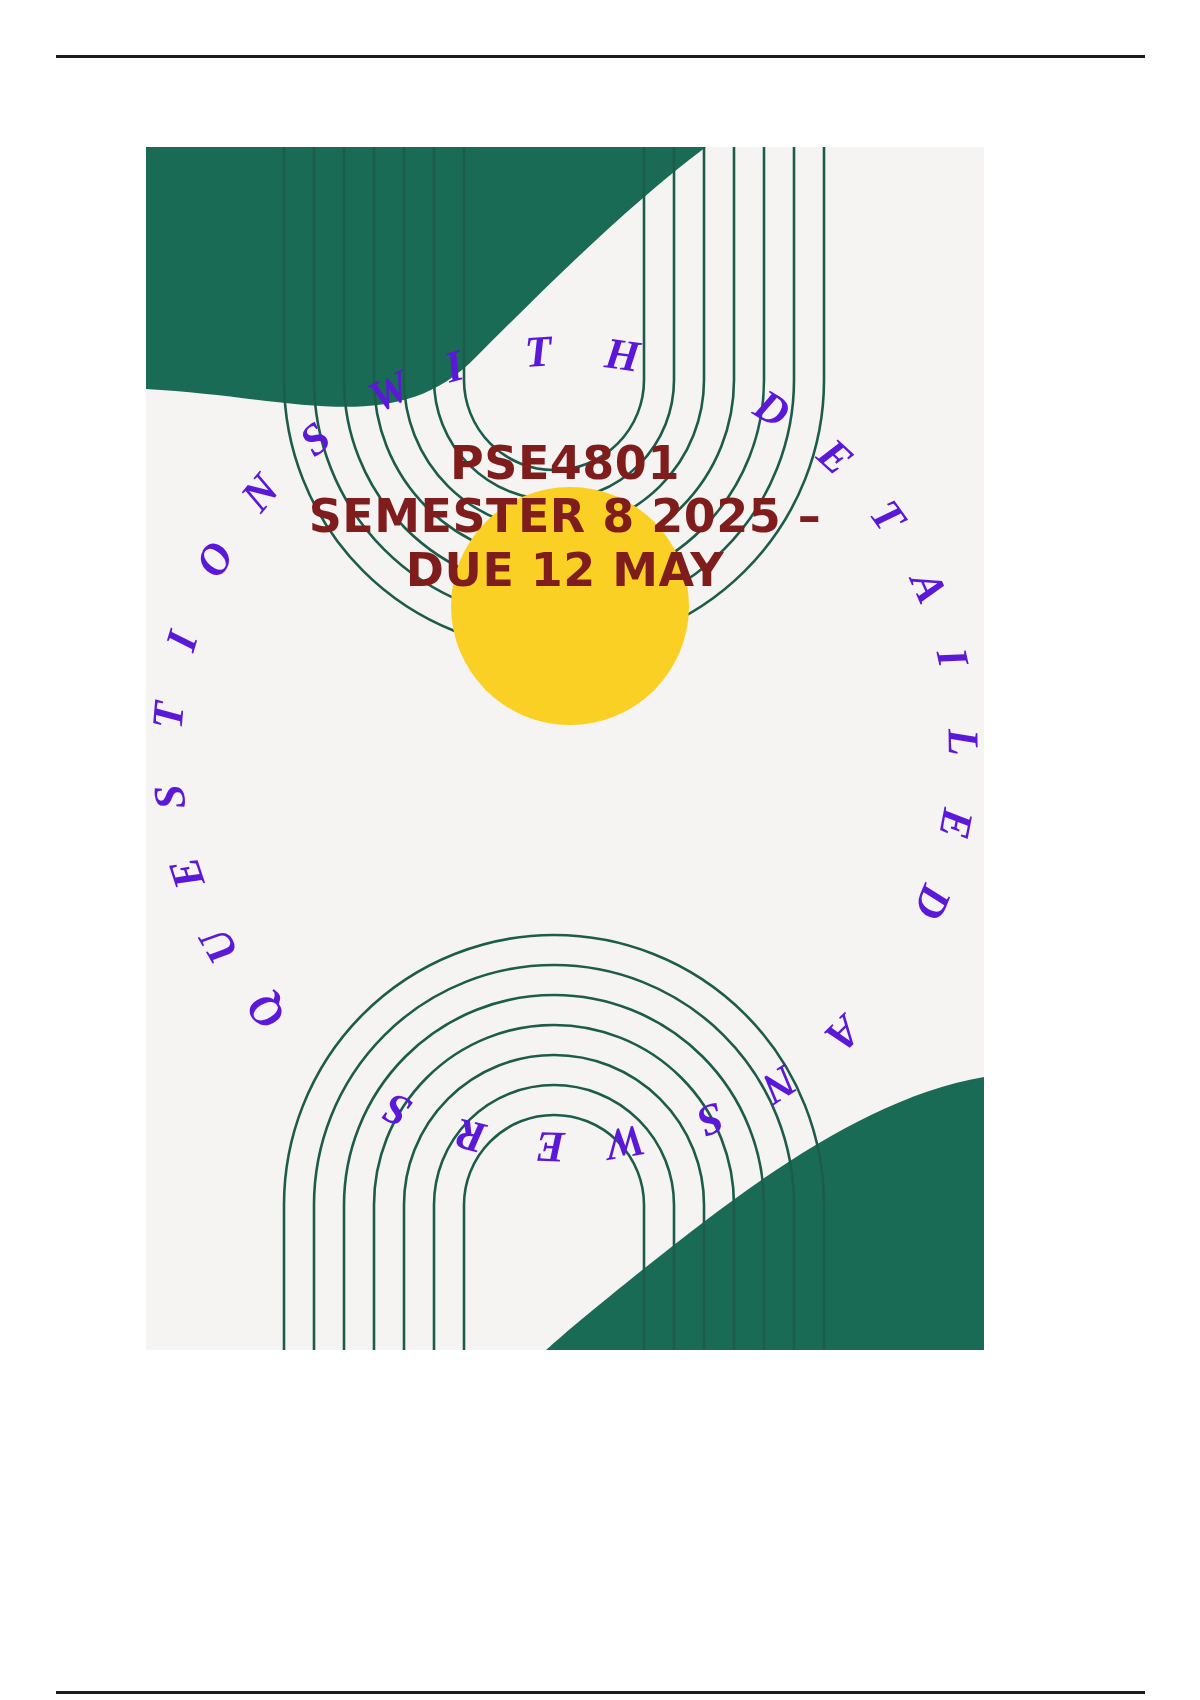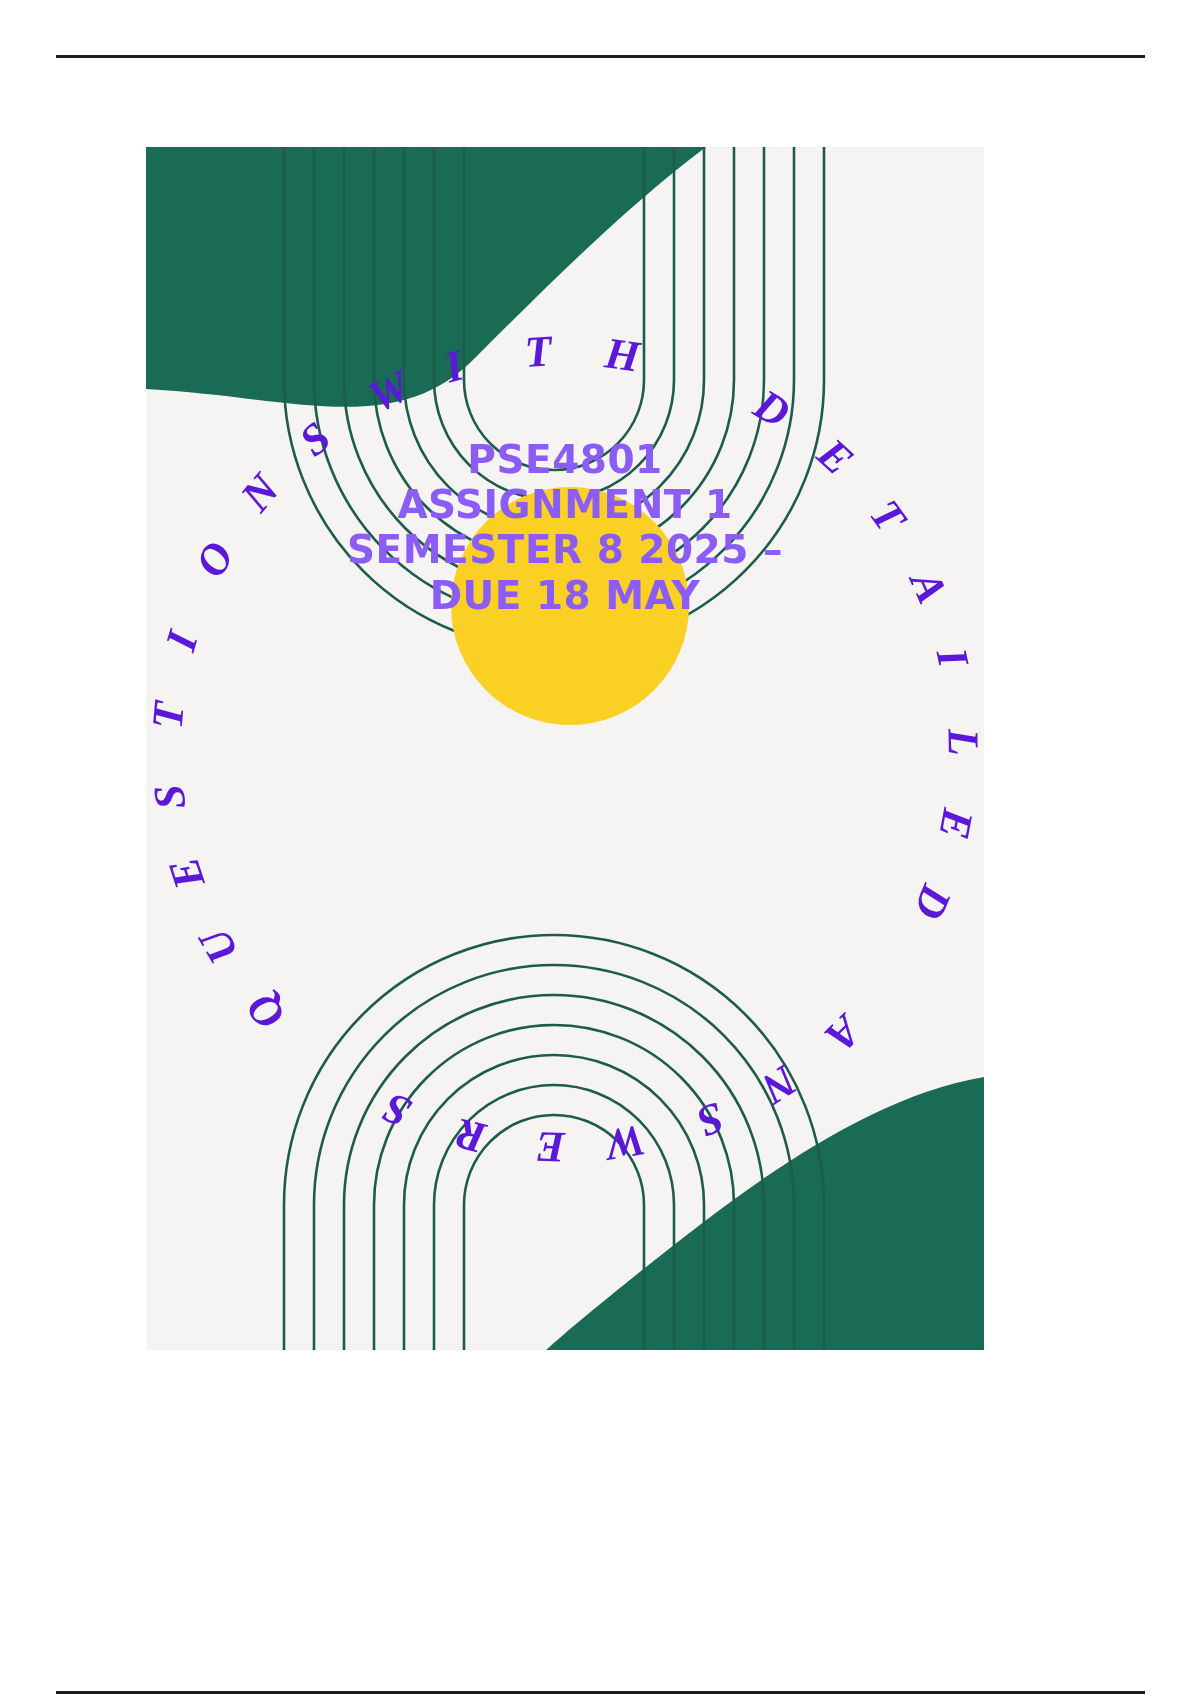--- a/index.html
+++ b/index.html
@@ -40,24 +40,24 @@
     border-radius:50%;
     background:#fad024;
   }
 
   
   #title-block{
     position:absolute;
     left:60px;top:290px;
     width:718px;
     text-align:center;
-    color:#8b5cf6;
+    color:#7f1d1d;
     font-family:"DejaVu Sans", sans-serif;
     font-weight:bold;
-    font-size:39px;
+    font-size:46px;
     line-height:1.16;
     letter-spacing:0.5px;
     z-index:6;
   }
   #title-block div{white-space:nowrap;}
 
   
   #circular-text{
     position:absolute;
     left:0;top:0;width:838px;height:1203px;
@@ -137,20 +137,19 @@
       <span style="transform: translate(-389.34px, 45.58px) rotate(263.32deg) translate(-0.32em, -0.72em);">S</span>
       <span style="transform: translate(-390.55px, -33.73px) rotate(274.94deg) translate(-0.32em, -0.72em);">T</span>
       <span style="transform: translate(-375.76px, -111.65px) rotate(286.55deg) translate(-0.32em, -0.72em);">I</span>
       <span style="transform: translate(-345.6px, -185.01px) rotate(298.16deg) translate(-0.32em, -0.72em);">O</span>
       <span style="transform: translate(-301.28px, -250.79px) rotate(309.77deg) translate(-0.32em, -0.72em);">N</span>
       <span style="transform: translate(-244.63px, -306.3px) rotate(321.39deg) translate(-0.32em, -0.72em);">S</span>
     </div>
 
   <div id="title-block">
       <div>PSE4801</div>
-      <div>ASSIGNMENT 1</div>
       <div>SEMESTER 8 2025 –</div>
-      <div>DUE 18 MAY</div>
+      <div>DUE 12 MAY</div>
     </div>
 
 </div>
 
 <div class="page-rule" id="rule-bottom"></div>
 
 </body></html>

